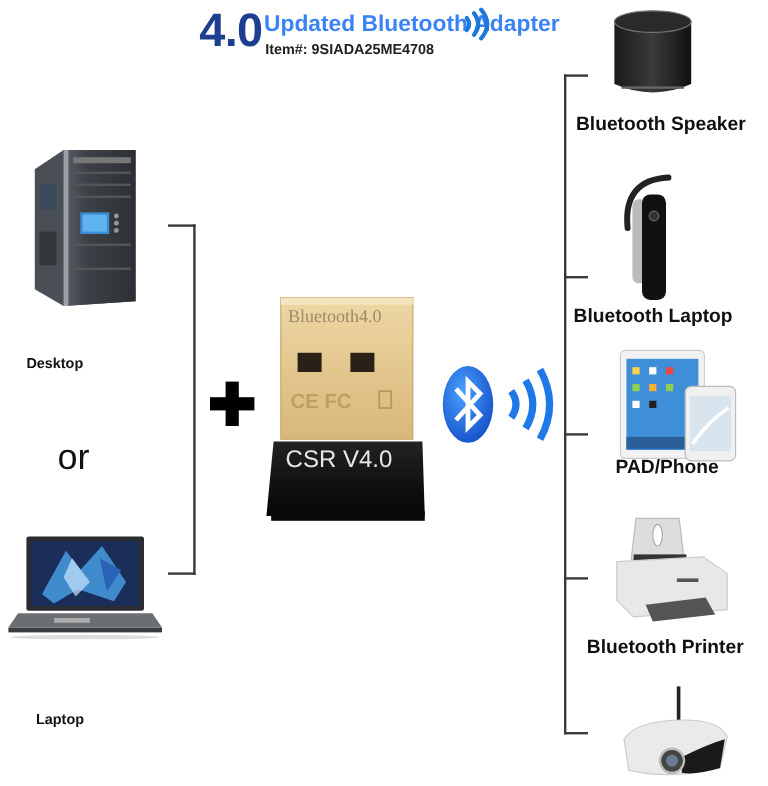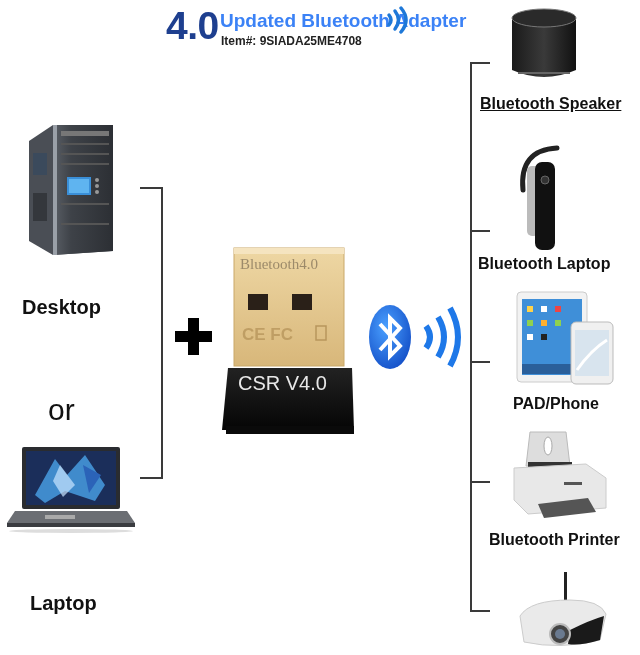--- a/index.html
+++ b/index.html
@@ -11,21 +11,21 @@
   .hdr-ver { left: 166px; top: 4px; font-size: 39px; font-weight: bold; color: #1e3f8f; letter-spacing: -0.5px; }
   .hdr-title { left: 220px; top: 10px; font-size: 19px; font-weight: bold; color: #3b82f6; }
   .hdr-item { left: 221px; top: 34px; font-size: 12px; font-weight: bold; color: #222; }
   .hdr-waves { left: 385px; top: 6px; width: 26px; height: 28px; }
 
   
   .line { background: #3a3a3a; }
 
   
   .lbl { font-weight: bold; font-size: 16px; color: #111; white-space: nowrap; }
-  .lbl-big { font-size: 20px; font-weight: bold; }
+  .lbl-big { font-size: 12px; font-weight: bold; }
   .or { font-size: 30px; font-weight: normal; }
 
   
   .plus-h { left: 175px; top: 331px; width: 37px; height: 11px; background: #000; }
   .plus-v { left: 188px; top: 318px; width: 11px; height: 37px; background: #000; }
 
   
   .tower { left: 25px; top: 123px; width: 90px; height: 135px; }
   
   .laptop { left: 5px; top: 445px; width: 130px; height: 88px; }
@@ -76,21 +76,21 @@
   <rect x="44" y="56" width="20" height="14" fill="#5fb4f0"></rect>
   <circle cx="72" cy="57" r="2" fill="#999"></circle>
     <circle cx="72" cy="63" r="2" fill="#999"></circle>
     <circle cx="72" cy="69" r="2" fill="#999"></circle>
   <rect x="36" y="80" width="48" height="2" fill="#555"></rect>
   <rect x="36" y="100" width="48" height="2" fill="#555"></rect>
   <rect x="8" y="30" width="14" height="22" fill="#3b4a5c"></rect>
   <rect x="8" y="70" width="14" height="28" fill="#34373c"></rect>
 </svg>
 <div class="abs lbl lbl-big" style="left:22px; top:296px;">Desktop</div>
-<div class="abs or" style="left:48px; top:365px;margin-top:28px;">or</div>
+<div class="abs or" style="left:48px; top:365px;">or</div>
 
 <svg class="abs laptop" viewBox="0 0 130 88">
   <rect x="17" y="2" width="98" height="62" rx="2" fill="#2a2c30"></rect>
   <rect x="21" y="6" width="90" height="54" fill="#1b2e5a"></rect>
   <path d="M30 50 L50 14 L62 30 L80 10 L100 40 L90 56 L60 46 L40 58 Z" fill="#4aa3e8" opacity="0.8"></path>
   <path d="M55 20 L70 40 L58 52 L48 36 Z" fill="#c9e6ff" opacity="0.7"></path>
   <path d="M78 20 L96 30 L84 48 Z" fill="#2b63b8"></path>
   <polygon points="10,66 122,66 130,78 2,78" fill="#6b6e73"></polygon>
   <rect x="40" y="70" width="30" height="4" fill="#aaa"></rect>
   <rect x="2" y="78" width="128" height="4" fill="#3a3c40"></rect>
@@ -156,21 +156,21 @@
       <linearGradient id="spk" x1="0" x2="1">
         <stop offset="0" stop-color="#1a1a1a"></stop>
         <stop offset="0.5" stop-color="#3a3a3a"></stop>
         <stop offset="1" stop-color="#111"></stop>
       </linearGradient>
     </defs>
   <path d="M4 14 L4 66 Q36 80 68 66 L68 14 Z" fill="url(#spk)"></path>
   <ellipse cx="36" cy="14" rx="32" ry="9" fill="#2a2a2a" stroke="#777" stroke-width="1"></ellipse>
   <rect x="10" y="68" width="52" height="2" fill="#666"></rect>
 </svg>
-<div class="abs lbl" style="left:480px; top:95px;text-decoration:underline;">Bluetooth Speaker</div>
+<div class="abs lbl" style="left:480px; top:95px;">Bluetooth Speaker</div>
 
 <svg class="abs headset" viewBox="0 0 50 112">
   <path d="M6 50 Q2 10 40 8" stroke="#222" stroke-width="5" fill="none" stroke-linecap="round"></path>
   <rect x="10" y="26" width="12" height="70" rx="5" fill="#bbb"></rect>
   <rect x="18" y="22" width="20" height="88" rx="7" fill="#111"></rect>
   <circle cx="28" cy="40" r="4" fill="#333" stroke="#666" stroke-width="1"></circle>
 </svg>
 <div class="abs lbl" style="left:478px; top:255px;">Bluetooth Laptop</div>
 
 <svg class="abs pad" viewBox="0 0 100 96">
@@ -188,21 +188,21 @@
     </g>
   <g fill="#fff">
       <rect x="12" y="44" width="6" height="6"></rect>
       <rect x="26" y="44" width="6" height="6" fill="#222"></rect>
     </g>
   <rect x="7" y="74" width="60" height="10" fill="#2a5f9a"></rect>
   <rect x="56" y="32" width="42" height="62" rx="5" fill="#f0f0f0" stroke="#bbb"></rect>
   <rect x="60" y="40" width="34" height="46" fill="#d8e4ee"></rect>
   <path d="M62 80 Q76 60 92 50" stroke="#fff" stroke-width="3" fill="none"></path>
 </svg>
-<div class="abs lbl" style="left:513px; top:395px;">PAD/Phone</div>
+<div class="abs lbl" style="left:513px; top:381px;">PAD/Phone</div>
 
 <svg class="abs printer" viewBox="0 0 102 94">
   <polygon points="22,4 58,4 62,38 18,38" fill="#ddd" stroke="#bbb"></polygon>
   <ellipse cx="40" cy="18" rx="4" ry="9" fill="#fff" stroke="#aaa"></ellipse>
   <rect x="20" y="34" width="44" height="5" fill="#333"></rect>
   <polygon points="6,40 78,36 98,50 98,80 20,86 6,72" fill="#e8e8e8" stroke="#ccc"></polygon>
   <rect x="56" y="54" width="18" height="3" fill="#555"></rect>
   <polygon points="30,76 80,70 88,84 36,90" fill="#555"></polygon>
 </svg>
 <div class="abs lbl" style="left:489px; top:531px;text-align:right;">Bluetooth Printer</div>

